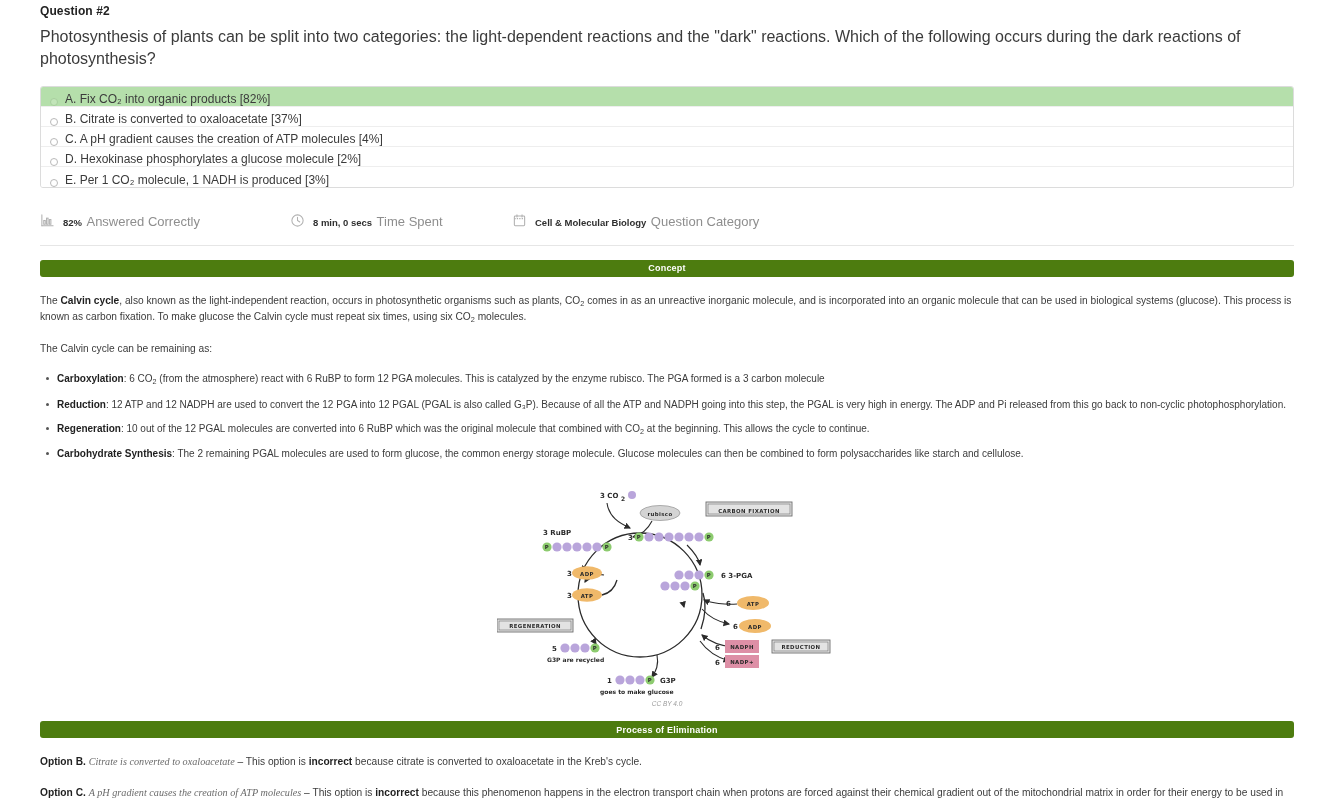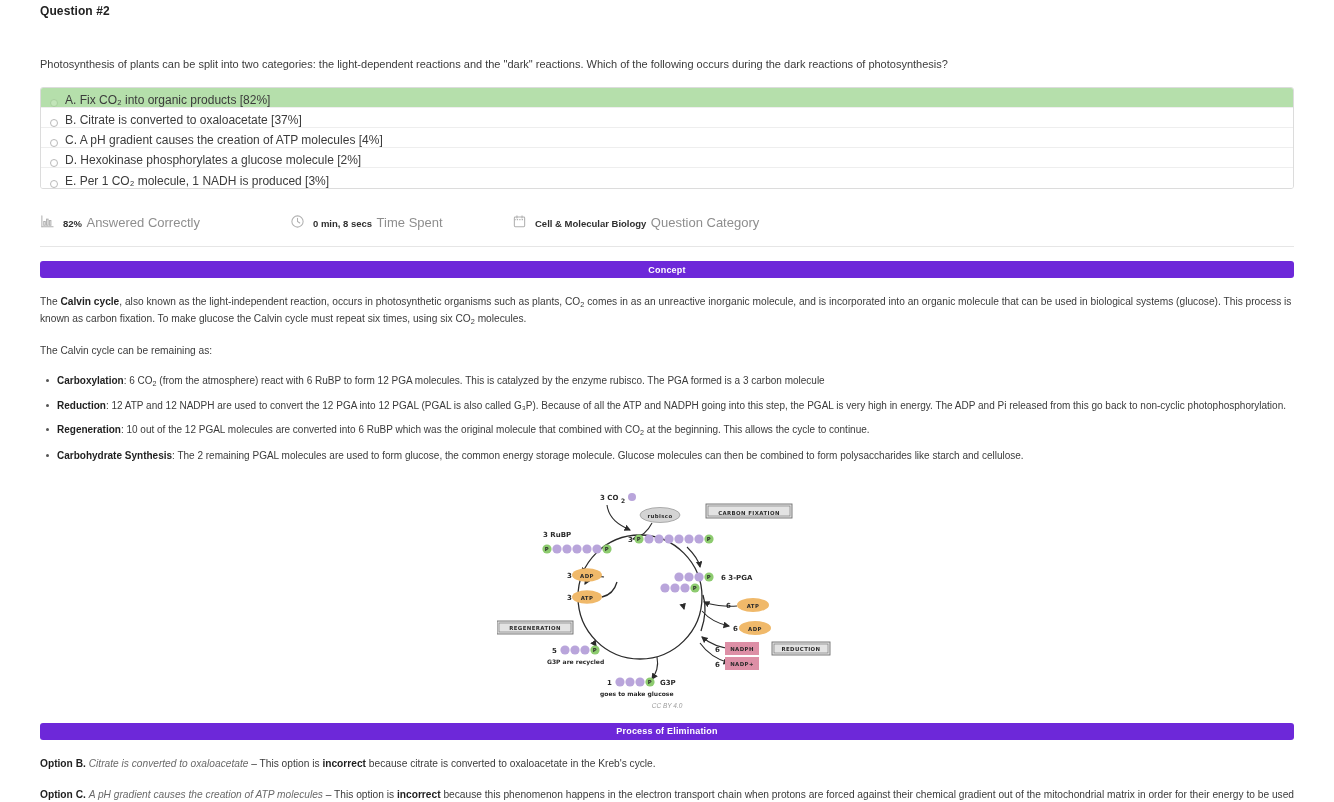--- a/index.html
+++ b/index.html
@@ -17,23 +17,23 @@
     padding: 0 40px;
   }
   .q-title {
     font-size: 12px;
     font-weight: bold;
     color: #222;
     padding-top: 4px;
     letter-spacing: 0.1px;
   }
   .q-stem {
-    font-size: 11px;
+    font-size: 16px;
     color: #3b3b3b;
-    margin-top: 39px;
+    margin-top: 8px;
     line-height: 1.4;
   }
   
   .options {
     margin-top: 15px;
     border: 1px solid #dcdcdc;
     border-radius: 3px;
     overflow: hidden;
     background: #fff;
   }
@@ -105,21 +105,21 @@
     flex: 0 0 auto;
     color: #b0b0b0;
     margin-top: 1px;
   }
   .icon-box svg { display: block; }
 
   
   .banner {
     margin-top: 14px;
     height: 17px;
-    background: #6d28d9;
+    background: #4d7c0f;
     border-radius: 3px;
     color: #ffffff;
     font-size: 9px;
     font-weight: bold;
     display: flex;
     align-items: center;
     justify-content: center;
     letter-spacing: 0.2px;
   }
 
@@ -168,21 +168,21 @@
   }
 
   
   .elim {
     font-size: 10.2px;
     line-height: 1.5;
     color: #3b3b3b;
     margin-top: 16px;
   }
   .elim b { color: #1f1f1f; }
-  .elim i { color: #6a6a6a; }
+  .elim i { color: #6a6a6a; font-family: Liberation Serif, serif; }
 </style>
 </head>
 <body>
 
 <div class="page">
 
   <div class="q-title">Question #2</div>
 
   <div class="q-stem">Photosynthesis of plants can be split into two categories: the light-dependent reactions and the "dark" reactions. Which of the following occurs during the dark reactions of photosynthesis?</div>
 
@@ -229,21 +229,21 @@
     </div>
 
     <div class="stat s3">
       <span class="icon-box">
         <svg viewBox="0 0 16 16" width="15" height="15" fill="none" stroke="currentColor" stroke-width="1.1">
           <circle cx="8" cy="8" r="6"></circle>
           <path d="M8 4.6V8l2.4 1.6" stroke-linecap="round"></path>
         </svg>
       </span>
       <span class="stat-txt">
-        <span class="big">0 min, 8 secs</span>
+        <span class="big">8 min, 0 secs</span>
         <span class="sub">Time Spent</span>
       </span>
     </div>
 
     <div class="stat">
       <span class="icon-box">
         <svg viewBox="0 0 16 16" width="15" height="15" fill="none" stroke="currentColor" stroke-width="1.1">
           <rect x="2.5" y="3.2" width="11" height="10.3" rx="1"></rect>
           <path d="M2.5 6h11" stroke-dasharray="1.4 1.2"></path>
           <path d="M5.3 2v2.2M10.7 2v2.2" stroke-linecap="round"></path>

